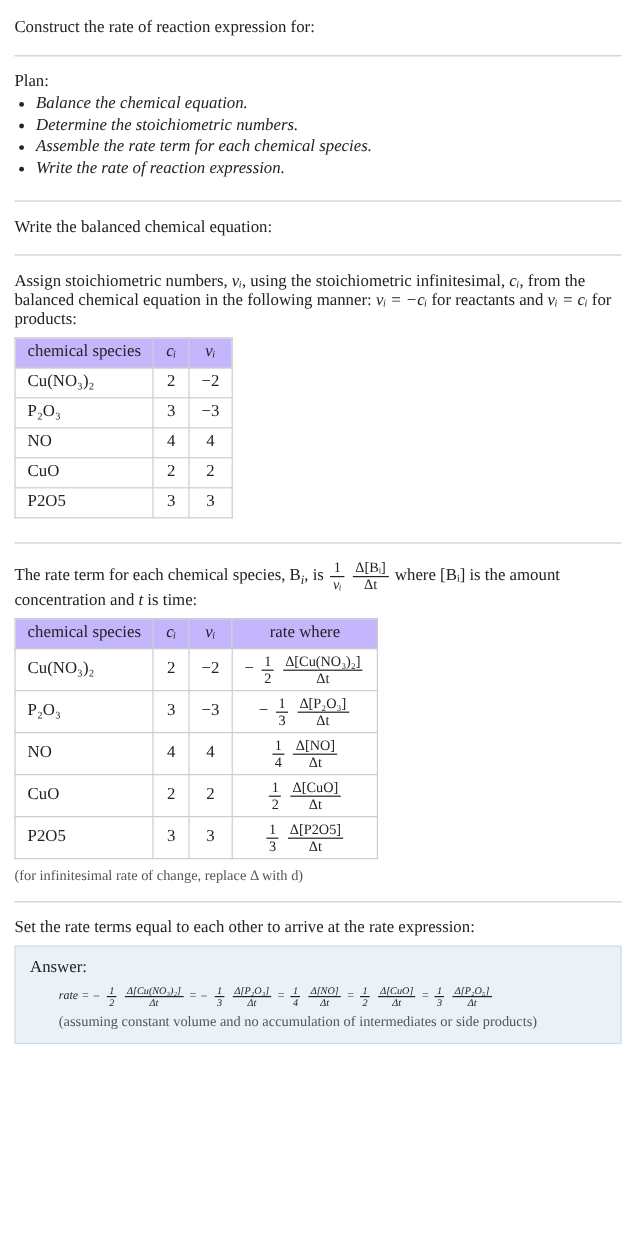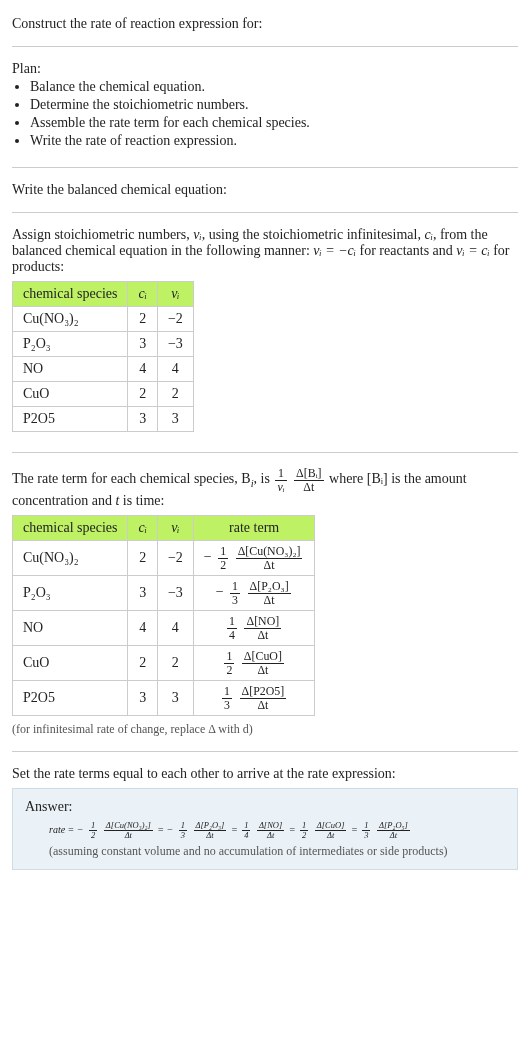--- a/index.html
+++ b/index.html
@@ -21,35 +21,36 @@
     margin: 6px 0;
   }
   .eqn {
     margin: 4px 0;
   }
   .sub { vertical-align: sub; font-size: 0.75em; }
   ul.plan {
     list-style: disc;
     margin: 0 0 4px 18px;
     padding: 0;
+    font-style: italic;
   }
   ul.plan li { margin: 2px 0; }
   table.data {
     border-collapse: collapse;
     margin: 6px 0;
   }
   table.data th, table.data td {
     border: 1px solid #ccc;
     padding: 4px 10px;
     text-align: center;
     font-weight: normal;
     font-size: 14px;
   }
   table.data th {
-    background: #bef264;
+    background: #c4b5fd;
   }
   table.data td.left, table.data th.left { text-align: left; }
   .italic { font-style: italic; }
   .frac {
     display: inline-block;
     vertical-align: middle;
     text-align: center;
     font-size: 0.85em;
     line-height: 1.05;
     margin: 0 2px;
@@ -175,21 +176,21 @@
     </span>
     <span> where [Bᵢ] is the amount concentration and </span><span class="italic">t</span><span> is time:</span>
   </div>
 
   <table class="data">
     <tbody>
         <tr>
       <th class="left">chemical species</th>
       <th class="italic">cᵢ</th>
       <th class="italic">νᵢ</th>
-      <th>rate term</th>
+      <th>rate where</th>
     </tr>
 
     <tr>
       <td class="left">Cu(NO₃)₂</td>
       <td>2</td>
       <td>−2</td>
       <td>
         <span class="neg">−</span>
         <span class="frac math"><span class="num">1</span><span class="den">2</span></span>
         <span class="frac math"><span class="num">Δ[Cu(NO₃)₂]</span><span class="den">Δt</span></span>

